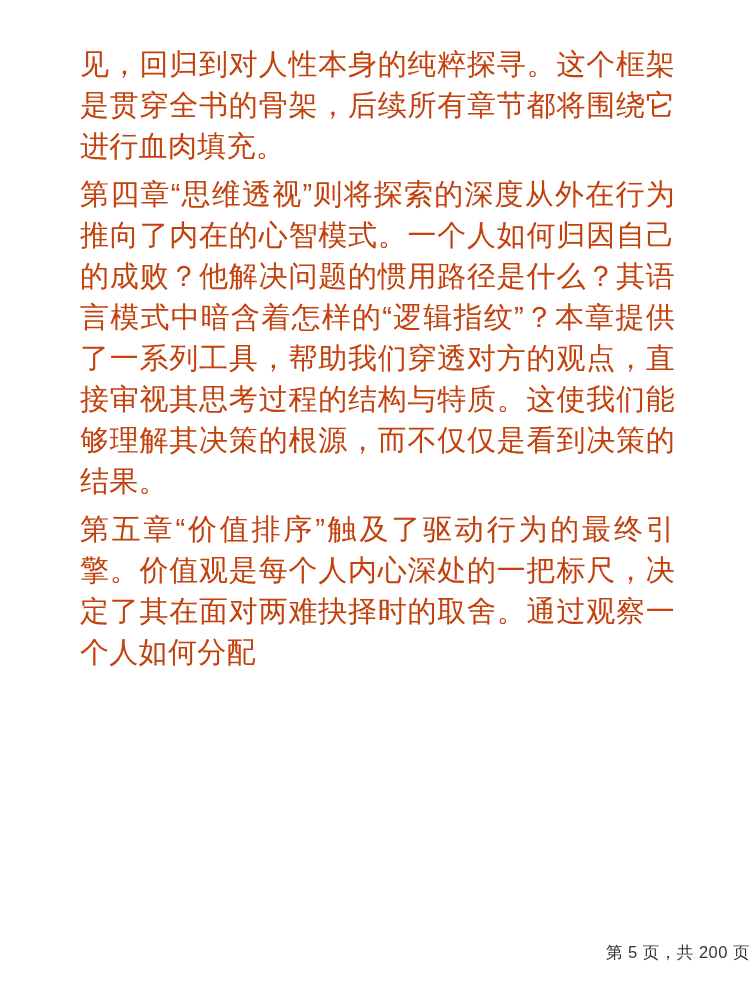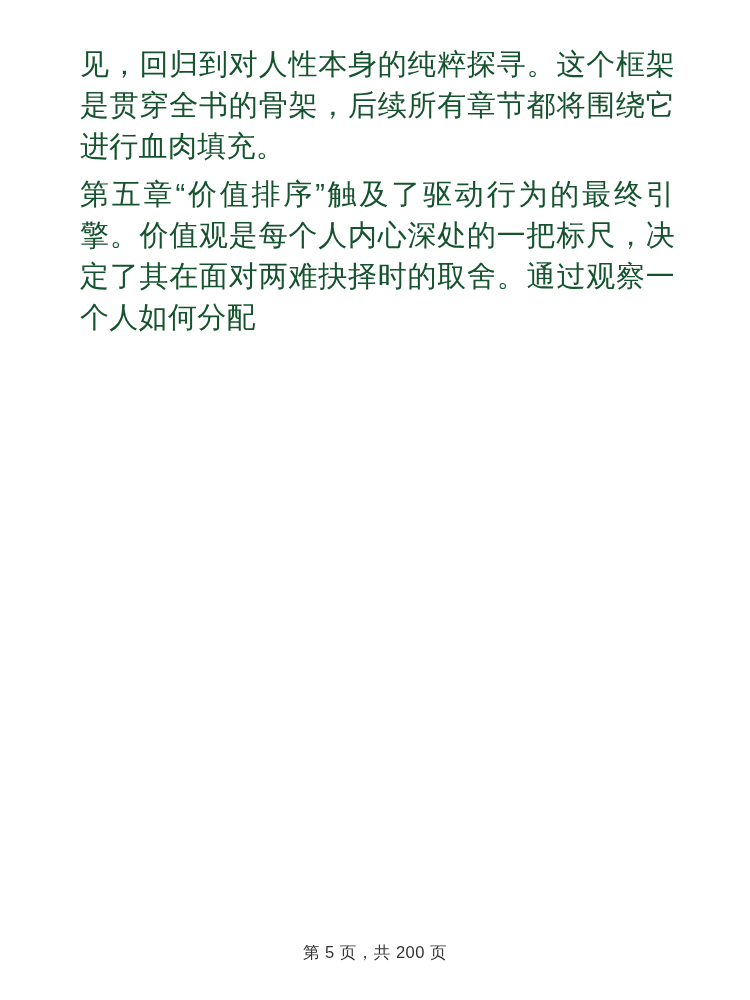--- a/index.html
+++ b/index.html
@@ -25,40 +25,41 @@
   .content {
     position: absolute;
     left: 80px;
     top: 44px;
     width: 595px;
   }
   .para {
     margin: 0 0 7px 0;
     font-size: 29px;
     line-height: 41px;
-    color: #14532d;
+    color: #c2410c;
     text-align: justify;
     text-justify: inter-ideograph;
     word-break: break-all;
     letter-spacing: 0.3px;
   }
   .footer {
     position: absolute;
     left: 0;
     top: 941px;
     width: 750px;
-    text-align: center;
+    text-align: right;
     font-size: 16.5px;
     line-height: 22px;
     color: #333333;
     letter-spacing: 0.5px;
   }
 </style>
 </head>
 <body>
 
 <div class="page">
   <div class="content">
     <p class="para">见，回归到对人性本身的纯粹探寻。这个框架是贯穿全书的骨架，后续所有章节都将围绕它进行血肉填充。</p>
+    <p class="para">第四章“思维透视”则将探索的深度从外在行为推向了内在的心智模式。一个人如何归因自己的成败？他解决问题的惯用路径是什么？其语言模式中暗含着怎样的“逻辑指纹”？本章提供了一系列工具，帮助我们穿透对方的观点，直接审视其思考过程的结构与特质。这使我们能够理解其决策的根源，而不仅仅是看到决策的结果。</p>
     <p class="para">第五章“价值排序”触及了驱动行为的最终引擎。价值观是每个人内心深处的一把标尺，决定了其在面对两难抉择时的取舍。通过观察一个人如何分配</p>
   </div>
   <div class="footer">第 5 页，共 200 页</div>
 </div>
 
 </body></html>

